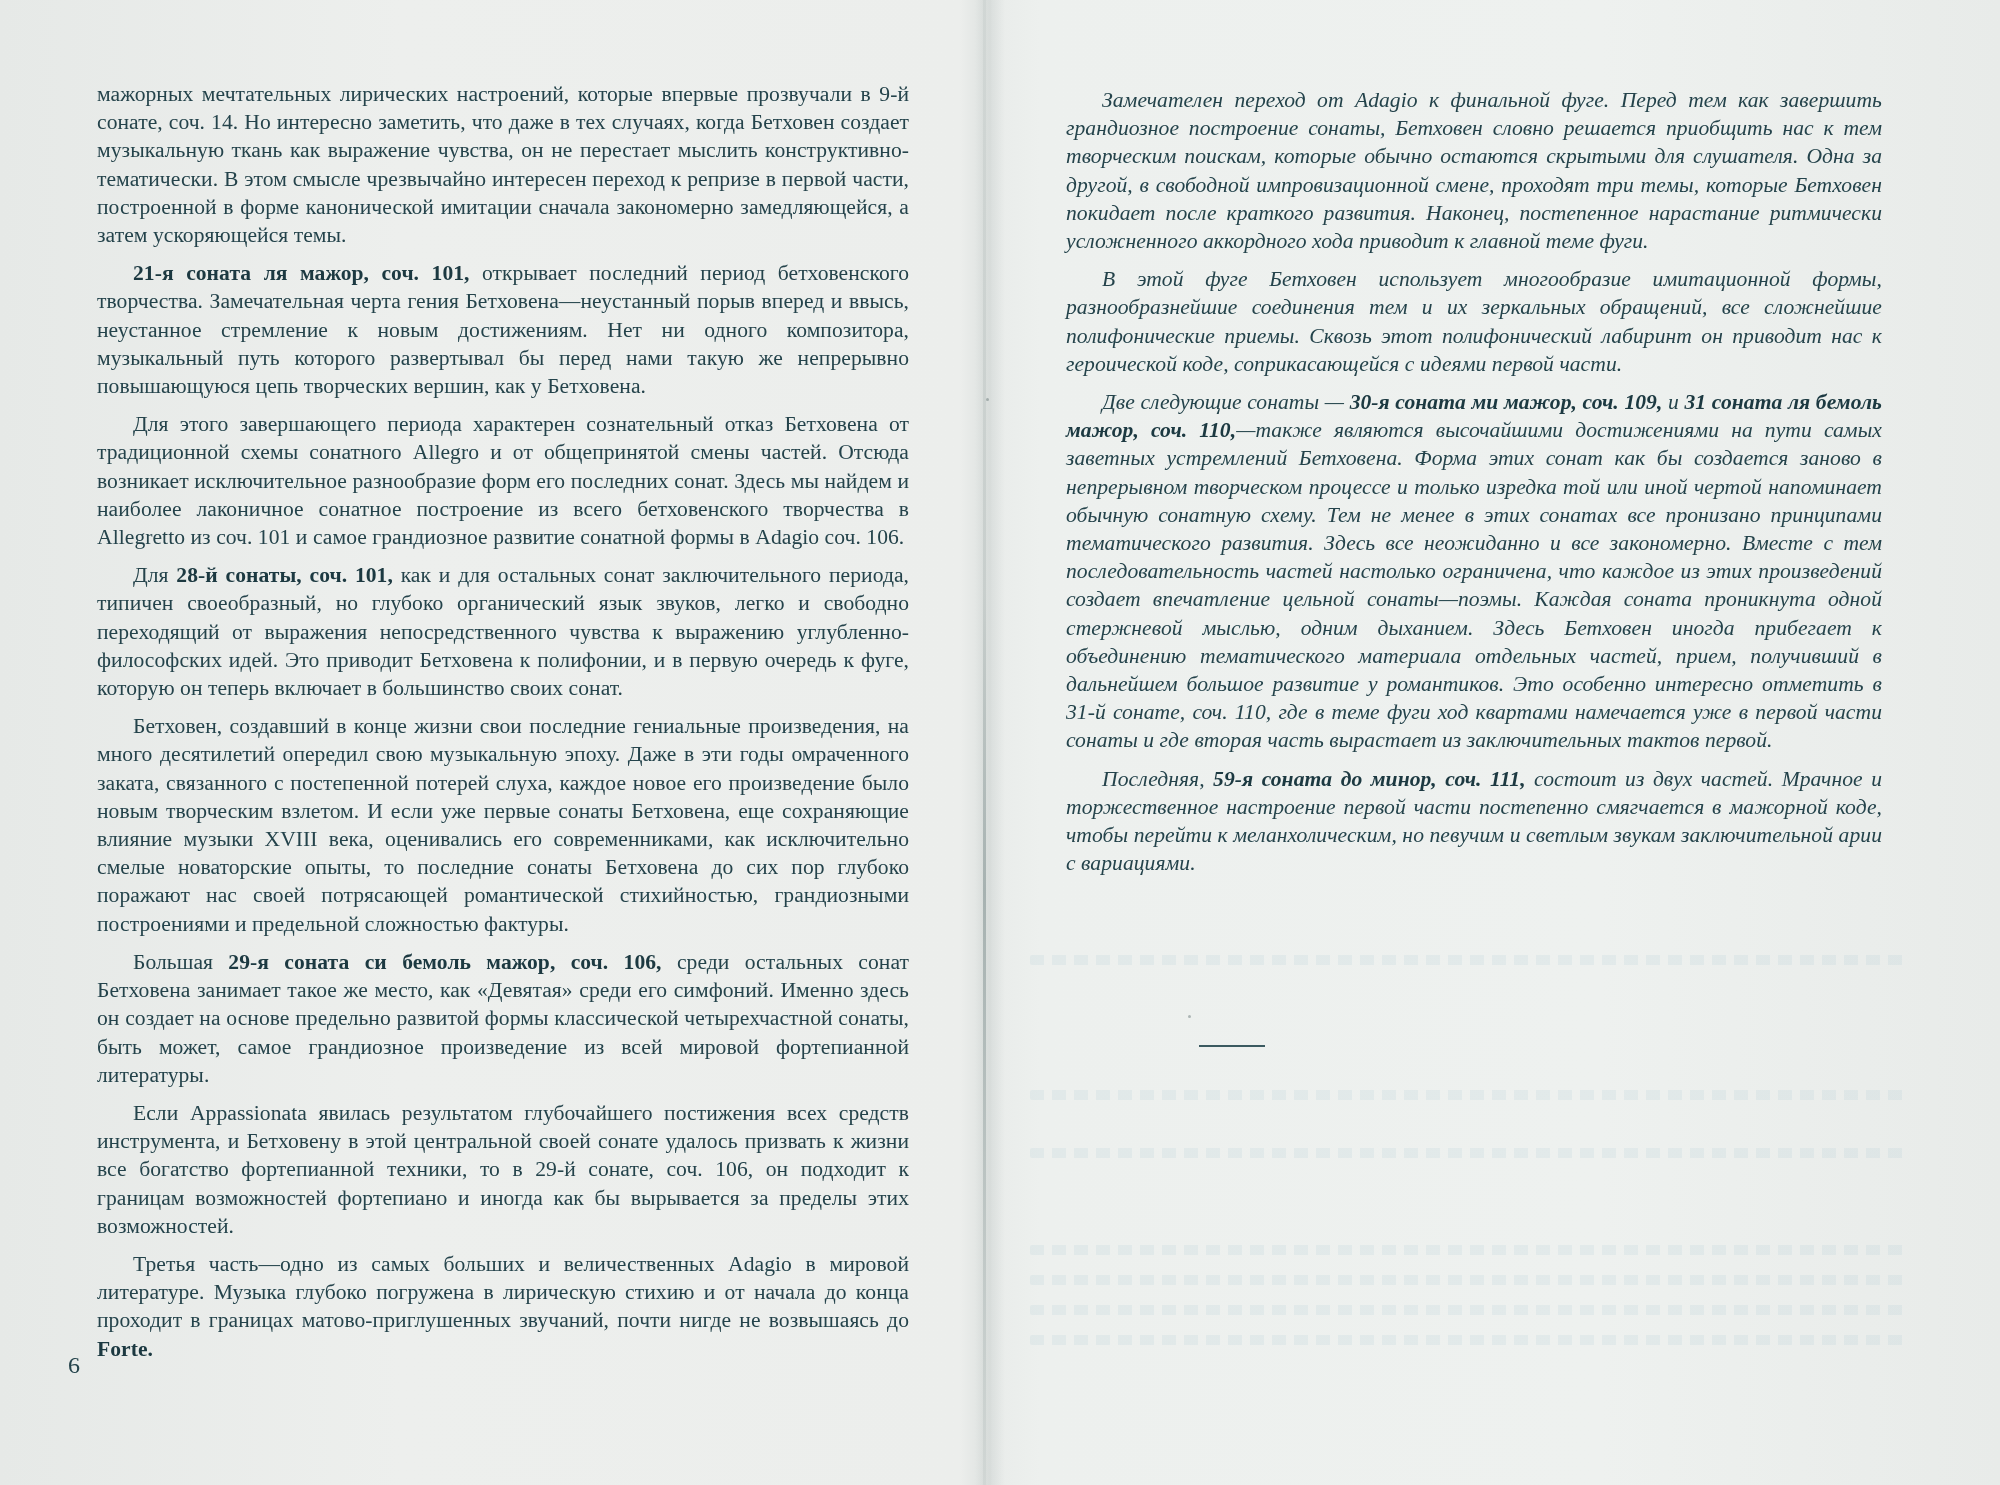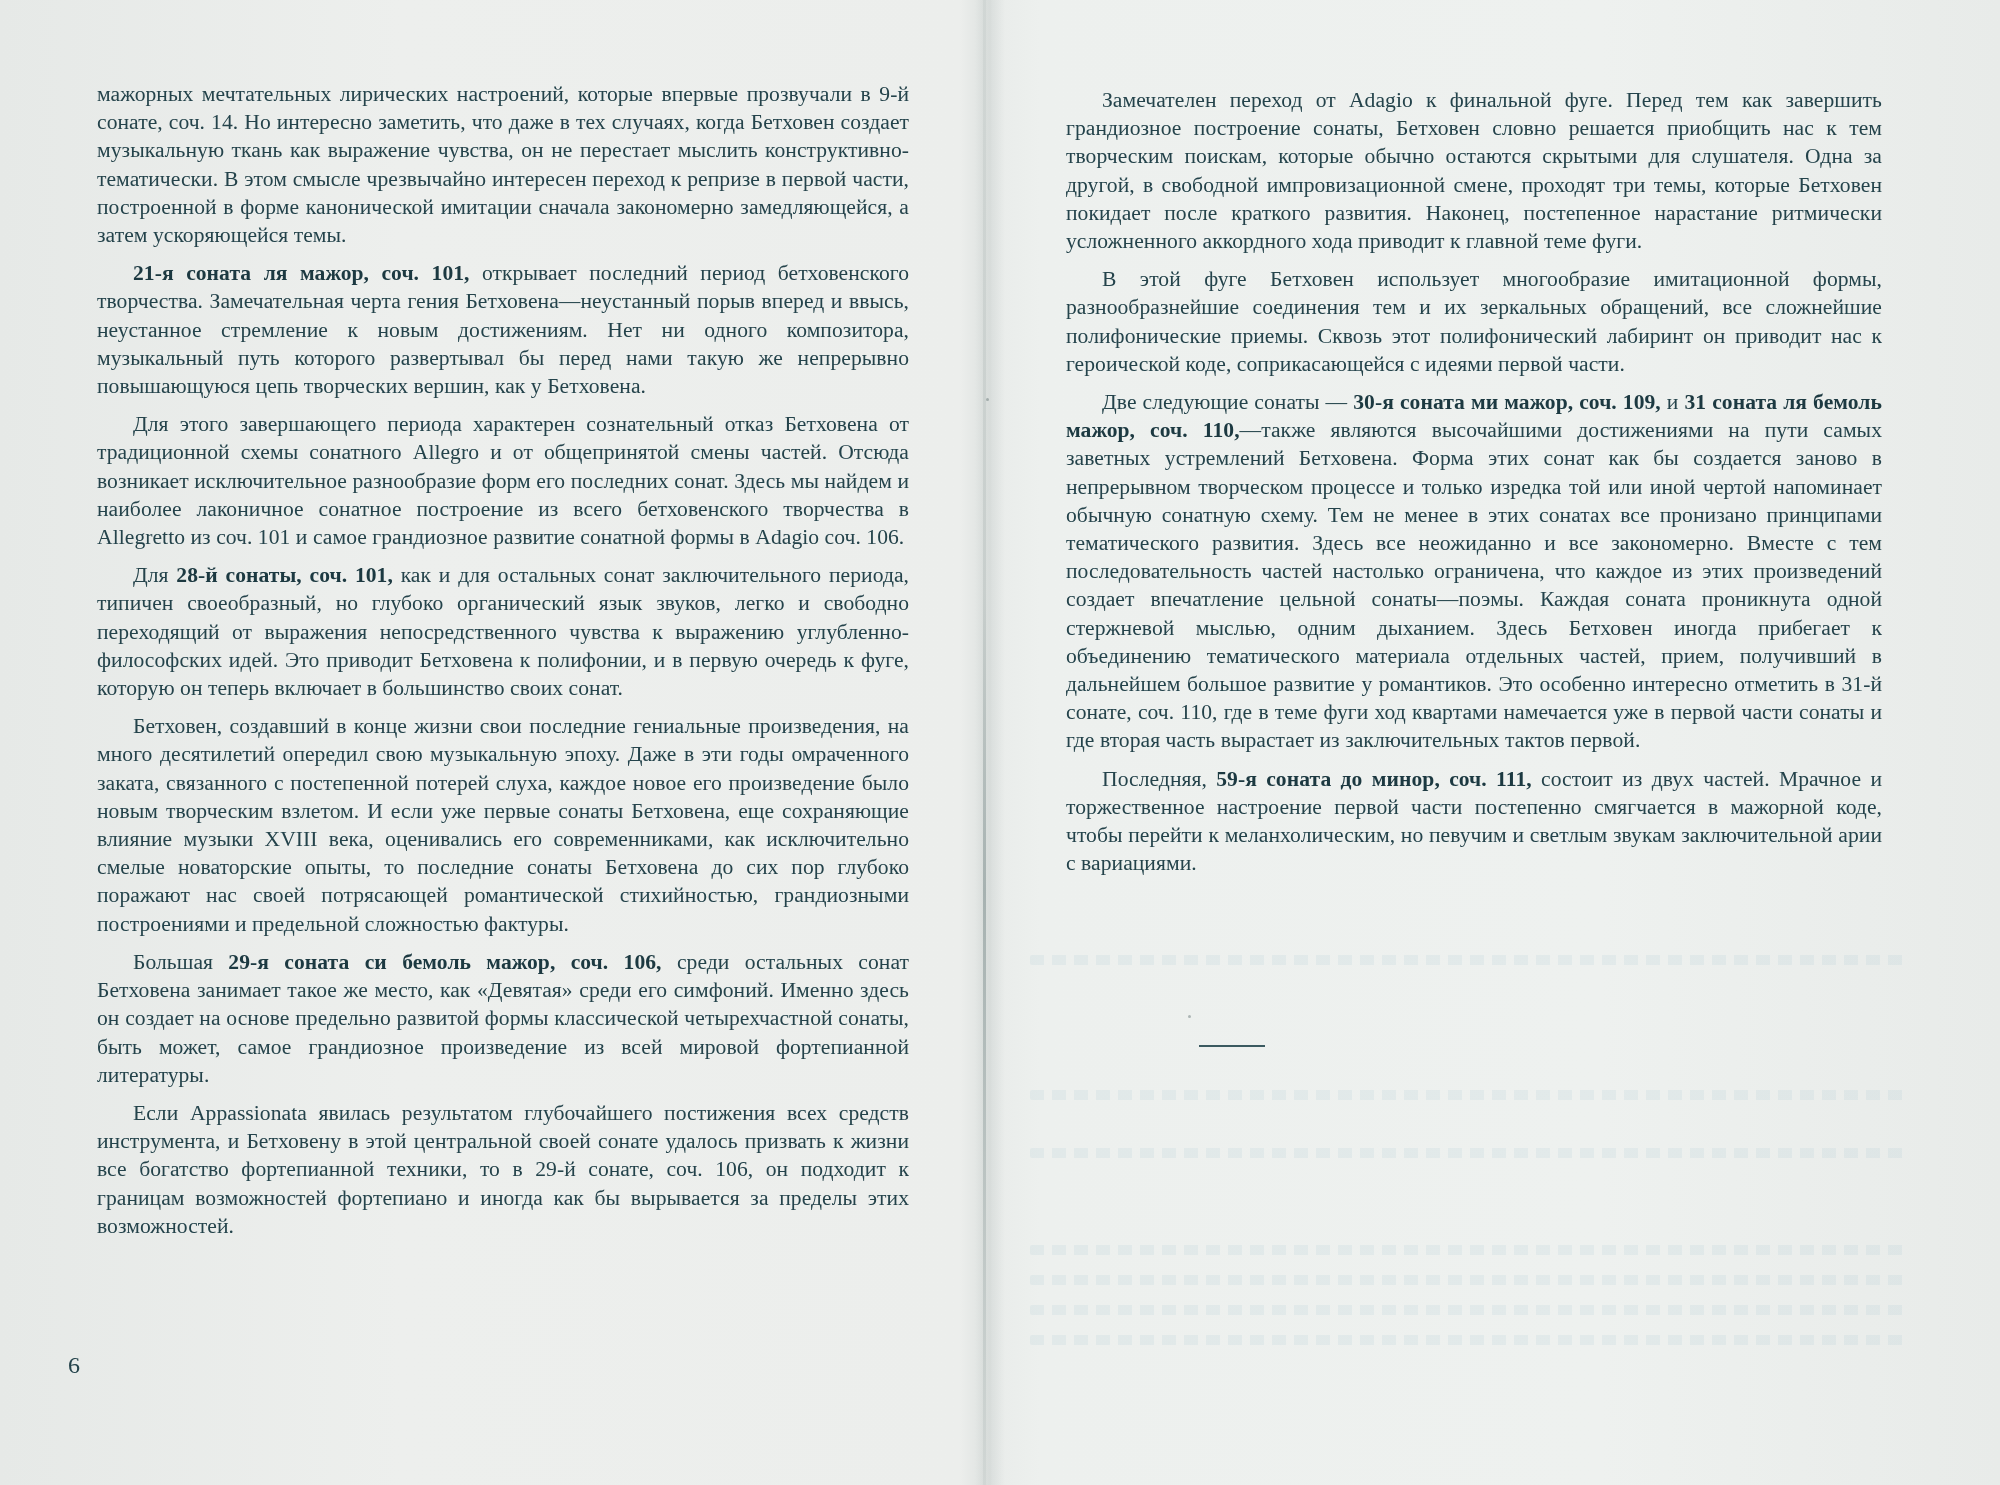--- a/index.html
+++ b/index.html
@@ -19,21 +19,21 @@
     }
     .gutter-shadow {
       position: absolute; left: 975px; top: 0; width: 30px; height: 1485px;
       background: linear-gradient(90deg, rgba(0,0,0,0) 0%, rgba(60,80,80,.06) 40%, rgba(60,80,80,.09) 50%, rgba(0,0,0,0) 100%);
     }
     .page {
       position: absolute; top: 0; height: 1485px;
       color: #1f3f48;
     }
     .page.left  { left: 0;    width: 895px; }
-    .page.right { left: 986px; width: 1014px; }
+    .page.right { left: 986px; width: 1014px; font-style: italic; }
     .text-col { position: absolute; }
     .page.left  .text-col { left: 97px;  top: 80px; width: 812px; }
     .page.right .text-col { left: 80px;  top: 86px; width: 816px; }
     .para {
       margin: 0 0 10px 0;
       font-size: 21.6px;
       line-height: 28.2px;
       text-align: justify;
       text-indent: 36px;
       letter-spacing: .05px;
@@ -76,20 +76,21 @@
 
   <section class="page left">
     <div class="text-col" id="left-col">
         <p class="para no-indent"><span>мажорных мечтательных лирических настроений, которые впервые прозвучали в 9-й сонате, соч. 14. Но интересно заметить, что даже в тех случаях, когда Бетховен создает музыкальную ткань как выражение чувства, он не перестает мыслить конструктивно-тематически. В этом смысле чрезвычайно интересен переход к репризе в первой части, построенной в форме канонической имитации сначала закономерно замедляющейся, а затем ускоряющейся темы.</span></p>
         <p class="para"><b>21-я соната ля мажор, соч. 101,</b><span> открывает последний период бетховенского творчества. Замечательная черта гения Бетховена—неустанный порыв вперед и ввысь, неустанное стремление к новым достижениям. Нет ни одного композитора, музыкальный путь которого развертывал бы перед нами такую же непрерывно повышающуюся цепь творческих вершин, как у Бетховена.</span></p>
         <p class="para"><span>Для этого завершающего периода характерен сознательный отказ Бетховена от традиционной схемы сонатного Allegro и от общепринятой смены частей. Отсюда возникает исключительное разнообразие форм его последних сонат. Здесь мы найдем и наиболее лаконичное сонатное построение из всего бетховенского творчества в Allegretto из соч. 101 и самое грандиозное развитие сонатной формы в Adagio соч. 106.</span></p>
         <p class="para"><span>Для </span><b>28-й сонаты, соч. 101,</b><span> как и для остальных сонат заключительного периода, типичен своеобразный, но глубоко органический язык звуков, легко и свободно переходящий от выражения непосредственного чувства к выражению углубленно-философских идей. Это приводит Бетховена к полифонии, и в первую очередь к фуге, которую он теперь включает в большинство своих сонат.</span></p>
         <p class="para"><span>Бетховен, создавший в конце жизни свои последние гениальные произведения, на много десятилетий опередил свою музыкальную эпоху. Даже в эти годы омраченного заката, связанного с постепенной потерей слуха, каждое новое его произведение было новым творческим взлетом. И если уже первые сонаты Бетховена, еще сохраняющие влияние музыки XVIII века, оценивались его современниками, как исключительно смелые новаторские опыты, то последние сонаты Бетховена до сих пор глубоко поражают нас своей потрясающей романтической стихийностью, грандиозными построениями и предельной сложностью фактуры.</span></p>
         <p class="para"><span>Большая </span><b>29-я соната си бемоль мажор, соч. 106,</b><span> среди остальных сонат Бетховена занимает такое же место, как «Девятая» среди его симфоний. Именно здесь он создает на основе предельно развитой формы классической четырехчастной сонаты, быть может, самое грандиозное произведение из всей мировой фортепианной литературы.</span></p>
         <p class="para"><span>Если Appassionata явилась результатом глубочайшего постижения всех средств инструмента, и Бетховену в этой центральной своей сонате удалось призвать к жизни все богатство фортепианной техники, то в 29-й сонате, соч. 106, он подходит к границам возможностей фортепиано и иногда как бы вырывается за пределы этих возможностей.</span></p>
+        <p class="para"><span>Третья часть—одно из самых больших и величественных Adagio в мировой литературе. Музыка глубоко погружена в лирическую стихию и от начала до конца проходит в границах матово-приглушенных звучаний, почти нигде не возвышаясь до </span><b>Forte.</b></p>
       </div>
     <div class="page-number">6</div>
   </section>
 
   <section class="page right">
     <div class="text-col" id="right-col">
         <p class="para"><span>Замечателен переход от Adagio к финальной фуге. Перед тем как завершить грандиозное построение сонаты, Бетховен словно решается приобщить нас к тем творческим поискам, которые обычно остаются скрытыми для слушателя. Одна за другой, в свободной импровизационной смене, проходят три темы, которые Бетховен покидает после краткого развития. Наконец, постепенное нарастание ритмически усложненного аккордного хода приводит к главной теме фуги.</span></p>
         <p class="para"><span>В этой фуге Бетховен использует многообразие имитационной формы, разнообразнейшие соединения тем и их зеркальных обращений, все сложнейшие полифонические приемы. Сквозь этот полифонический лабиринт он приводит нас к героической коде, соприкасающейся с идеями первой части.</span></p>
         <p class="para"><span>Две следующие сонаты — </span><b>30-я соната ми мажор, соч. 109,</b><span> и </span><b>31 соната ля бемоль мажор, соч. 110,</b><span>—также являются высочайшими достижениями на пути самых заветных устремлений Бетховена. Форма этих сонат как бы создается заново в непрерывном творческом процессе и только изредка той или иной чертой напоминает обычную сонатную схему. Тем не менее в этих сонатах все пронизано принципами тематического развития. Здесь все неожиданно и все закономерно. Вместе с тем последовательность частей настолько ограничена, что каждое из этих произведений создает впечатление цельной сонаты—поэмы. Каждая соната проникнута одной стержневой мыслью, одним дыханием. Здесь Бетховен иногда прибегает к объединению тематического материала отдельных частей, прием, получивший в дальнейшем большое развитие у романтиков. Это особенно интересно отметить в 31-й сонате, соч. 110, где в теме фуги ход квартами намечается уже в первой части сонаты и где вторая часть вырастает из заключительных тактов первой.</span></p>
         <p class="para"><span>Последняя, </span><b>59-я соната до минор, соч. 111,</b><span> состоит из двух частей. Мрачное и торжественное настроение первой части постепенно смягчается в мажорной коде, чтобы перейти к меланхолическим, но певучим и светлым звукам заключительной арии с вариациями.</span></p>

